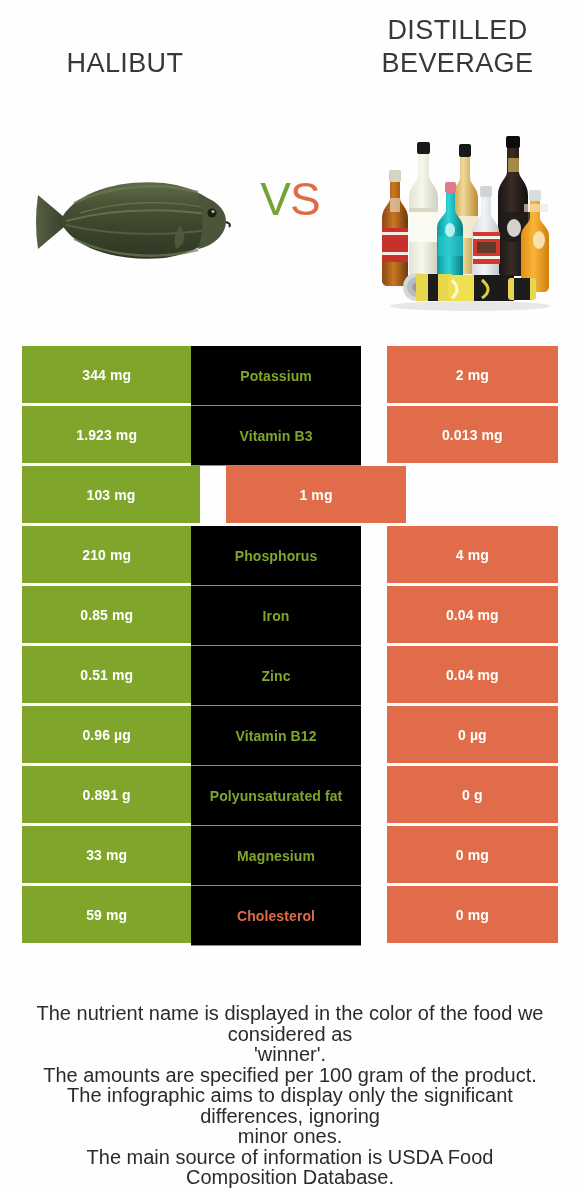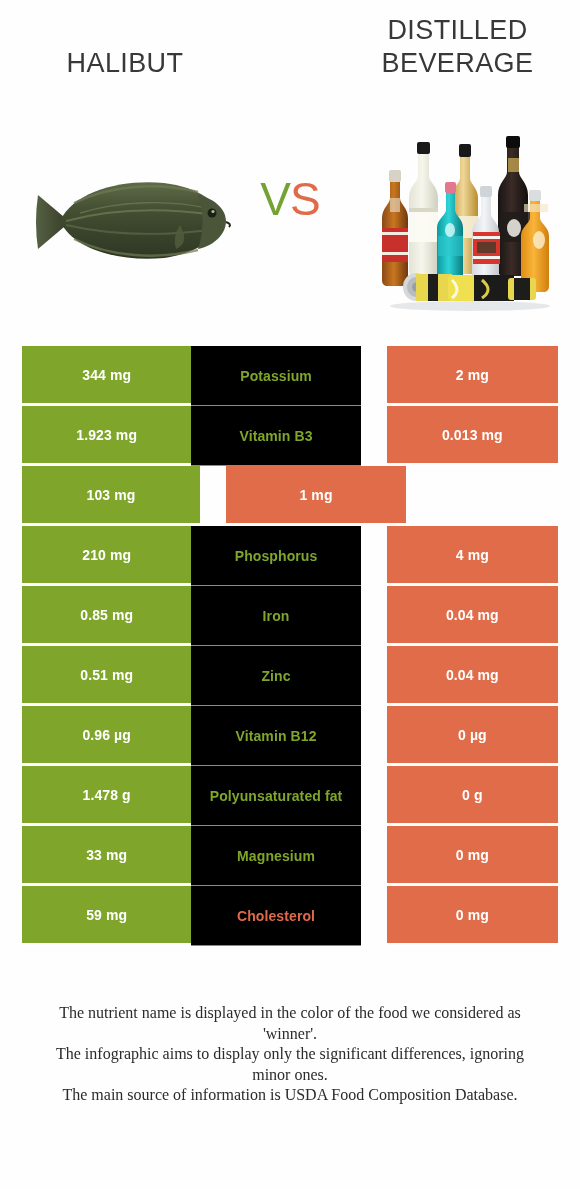--- a/index.html
+++ b/index.html
@@ -120,23 +120,23 @@
   .nutrient.win-green { color: #7fa62b; }
   .nutrient.win-orange { color: #df6b4a; }
 
   
   .footer {
     position: absolute;
     left: 30px;
     top: 1003px;
     width: 520px;
     text-align: center;
-    font-family: Liberation Serif, serif;
+    font-family: Liberation Sans, sans-serif;
     font-weight: 400;
-    font-size: 16px;
+    font-size: 20px;
     line-height: 20.5px;
     color: #2b2b2b;
   }
   .footer p { margin: 0; }
 </style>
 </head>
 <body>
 
 <div class="page">
 
@@ -355,21 +355,21 @@
 
     <div class="row">
       <div class="cell cell-left">0.96 µg</div>
       <div class="cell cell-mid">
           <span class="nutrient win-green">Vitamin B12</span>
         </div>
       <div class="cell cell-right">0 µg</div>
     </div>
 
     <div class="row">
-      <div class="cell cell-left">1.478 g</div>
+      <div class="cell cell-left">0.891 g</div>
       <div class="cell cell-mid">
           <span class="nutrient win-green">Polyunsaturated fat</span>
         </div>
       <div class="cell cell-right">0 g</div>
     </div>
 
     <div class="row">
       <div class="cell cell-left">33 mg</div>
       <div class="cell cell-mid">
           <span class="nutrient win-green">Magnesium</span>
@@ -383,18 +383,19 @@
           <span class="nutrient win-orange">Cholesterol</span>
         </div>
       <div class="cell cell-right">0 mg</div>
     </div>
 
   </div>
 
   <div class="footer">
     <p>The nutrient name is displayed in the color of the food we considered as</p>
     <p>'winner'.</p>
+    <p>The amounts are specified per 100 gram of the product.</p>
     <p>The infographic aims to display only the significant differences, ignoring</p>
     <p>minor ones.</p>
     <p>The main source of information is USDA Food Composition Database.</p>
   </div>
 
 </div>
 
 </body></html>

